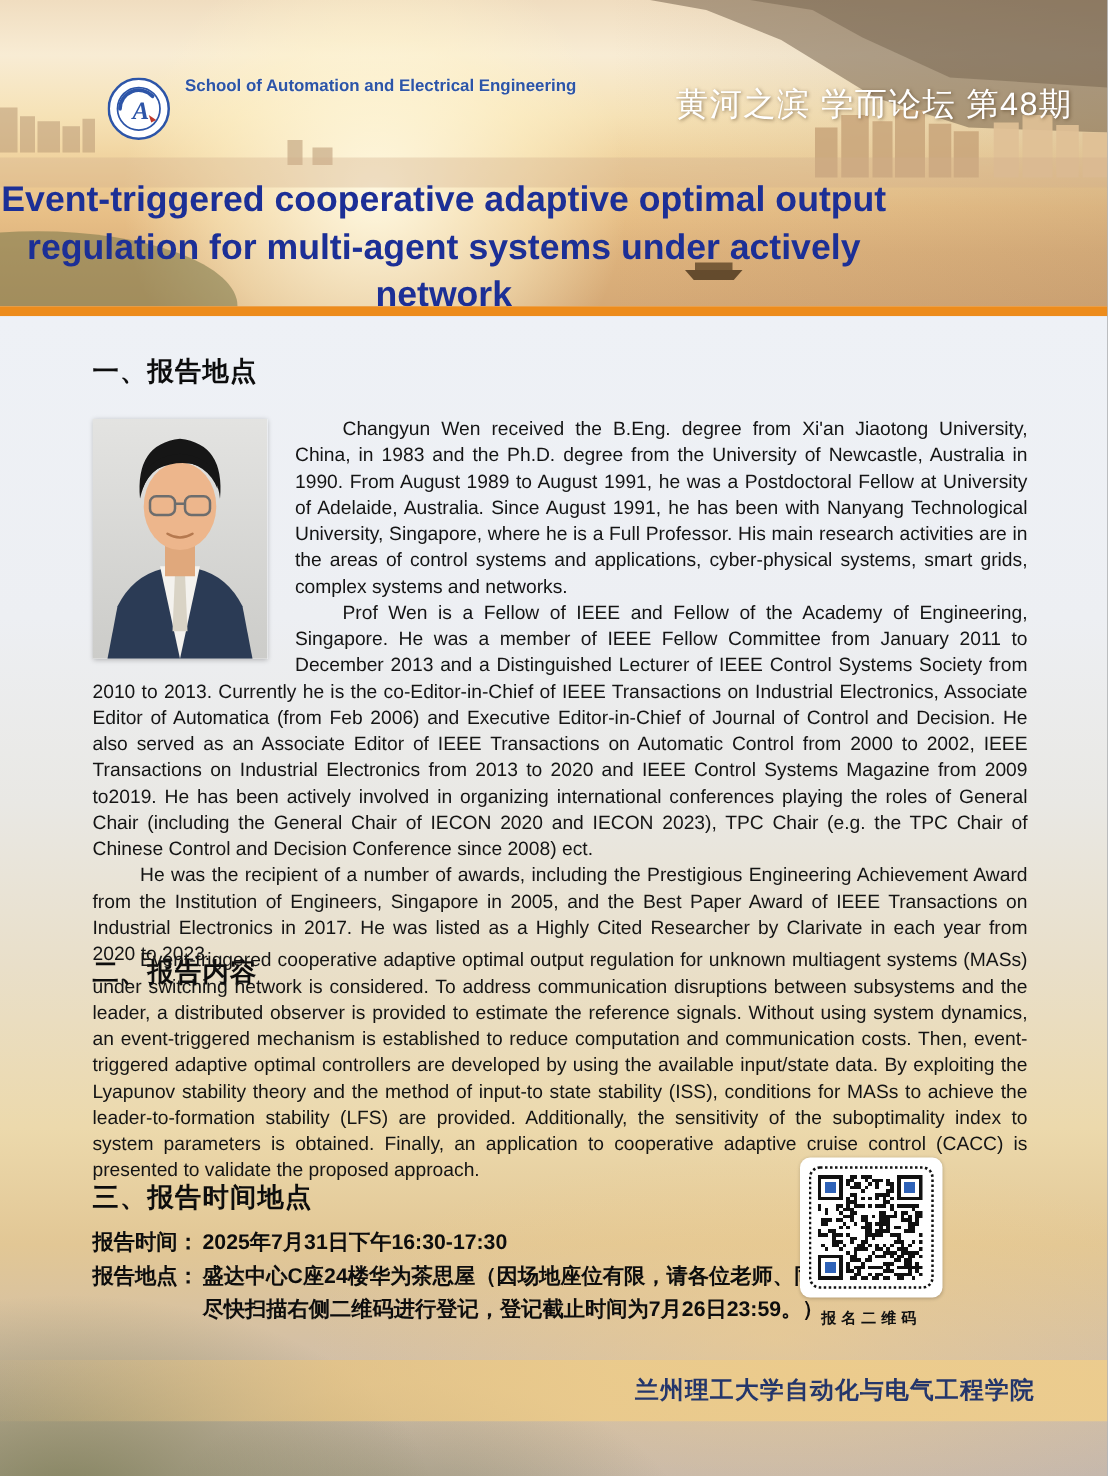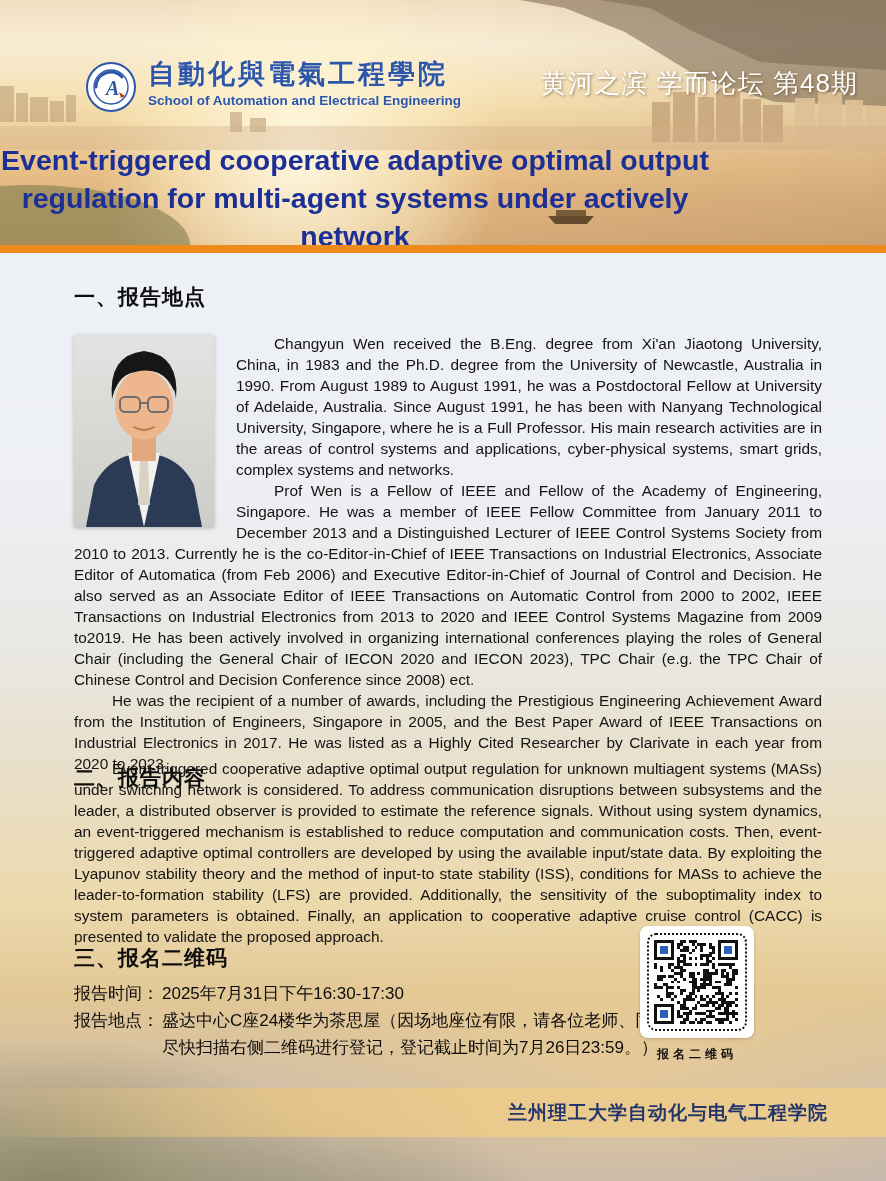--- a/index.html
+++ b/index.html
@@ -65,21 +65,21 @@
   .speaker-photo{
     float:left; width:140px; height:192px; margin:2px 22px 8px 0;
     box-shadow:0 1px 4px rgba(0,0,0,0.25);
   }
   p.para{
     font-size:15.4px; line-height:21px; text-align:justify; text-indent:38px;
     color:#141414;
   }
   .abstract{ top:758px; }
   .s3block{ top:980px; }
-  .s3-row{ display:flex; font-size:17px; font-weight:normal; line-height:27px; color:#0d0d0d; }
+  .s3-row{ display:flex; font-size:17px; font-weight:bold; line-height:27px; color:#0d0d0d; }
   .s3-label{ flex:0 0 88px; white-space:nowrap; }
   .s3-value div{ white-space:nowrap; }
 
   
   .qr-block{ position:absolute; left:640px; top:926px; width:114px; }
   .qr-card{
     width:114px; background:#ffffff; border-radius:8px; padding:7px;
     box-shadow:0 1px 3px rgba(0,0,0,0.2);
   }
   .qr-frame{
@@ -150,21 +150,20 @@
 
     <div class="logo">
       <svg class="emblem" viewBox="0 0 50 50">
         <circle cx="25" cy="25" r="24" fill="#ffffff" stroke="#2d55a8" stroke-width="2"></circle>
         <circle cx="25" cy="25" r="17" fill="none" stroke="#2d55a8" stroke-width="1.4"></circle>
         <path d="M10 25 a15 15 0 0 1 26 -10" fill="none" stroke="#2d55a8" stroke-width="3" stroke-linecap="round"></path>
         <text x="20" y="33" font-size="20" font-weight="bold" font-style="italic" fill="#2d55a8" font-family="Liberation Serif, serif">A</text>
         <path d="M33 30 l6 4 -4 2 z" fill="#c0392b"></path>
       </svg>
       <div class="logo-text">
-        <div class="school-zh">自動化與電氣工程學院</div>
         <div class="school-en">School of Automation and Electrical Engineering</div>
       </div>
     </div>
 
     <div class="forum">黄河之滨  学而论坛  第48期</div>
 
     <div class="title">
       <div>Event-triggered cooperative adaptive optimal output</div>
       <div>regulation for multi-agent systems under actively network</div>
     </div>
@@ -201,21 +200,21 @@
     <p class="para">Changyun Wen received the B.Eng. degree from Xi'an Jiaotong University, China, in 1983 and the Ph.D. degree from the University of Newcastle, Australia in 1990. From August 1989 to August 1991, he was a Postdoctoral Fellow at University of Adelaide, Australia. Since August 1991, he has been with Nanyang Technological University, Singapore, where he is a Full Professor. His main research activities are in the areas of control systems and applications, cyber-physical systems, smart grids, complex systems and networks.</p>
     <p class="para">Prof Wen is a Fellow of IEEE and Fellow of the Academy of Engineering, Singapore. He was a member of IEEE Fellow Committee from January 2011 to December 2013 and a Distinguished Lecturer of IEEE Control Systems Society from 2010 to 2013. Currently he is the co-Editor-in-Chief of IEEE Transactions on Industrial Electronics, Associate Editor of Automatica (from Feb 2006) and Executive Editor-in-Chief of Journal of Control and Decision. He also served as an Associate Editor of IEEE Transactions on Automatic Control from 2000 to 2002, IEEE Transactions on Industrial Electronics from 2013 to 2020 and IEEE Control Systems Magazine from 2009 to2019. He has been actively involved in organizing international conferences playing the roles of General Chair (including the General Chair of IECON 2020 and IECON 2023), TPC Chair (e.g. the TPC Chair of Chinese Control and Decision Conference since 2008) ect.</p>
     <p class="para">He was the recipient of a number of awards, including the Prestigious Engineering Achievement Award from the Institution of Engineers, Singapore in 2005, and the Best Paper Award of IEEE Transactions on Industrial Electronics in 2017. He was listed as a Highly Cited Researcher by Clarivate in each year from 2020 to 2023.</p>
   </div>
 
   <div class="content sec-heading h2" style="position:absolute;margin-top:36px;">二、报告内容</div>
   <div class="content abstract" style="position:absolute;">
     <p class="para">Event-triggered cooperative adaptive optimal output regulation for unknown multiagent systems (MASs) under switching network is considered. To address communication disruptions between subsystems and the leader, a distributed observer is provided to estimate the reference signals. Without using system dynamics, an event-triggered mechanism is established to reduce computation and communication costs. Then, event-triggered adaptive optimal controllers are developed by using the available input/state data. By exploiting the Lyapunov stability theory and the method of input-to state stability (ISS),  conditions for MASs to achieve the leader-to-formation stability (LFS) are provided. Additionally, the sensitivity of the suboptimality index to system parameters is obtained. Finally, an application to cooperative adaptive cruise control (CACC) is presented to validate the proposed approach.</p>
   </div>
 
-  <div class="content sec-heading h3" style="position:absolute;">三、报名二维码</div>
+  <div class="content sec-heading h3" style="position:absolute;">三、报告时间地点</div>
   <div class="content s3block" style="position:absolute;">
     <div class="s3-row">
       <div class="s3-label">报告时间：</div>
       <div class="s3-value">
           <div>2025年7月31日下午16:30-17:30</div>
         </div>
     </div>
     <div class="s3-row">
       <div class="s3-label">报告地点：</div>
       <div class="s3-value">

